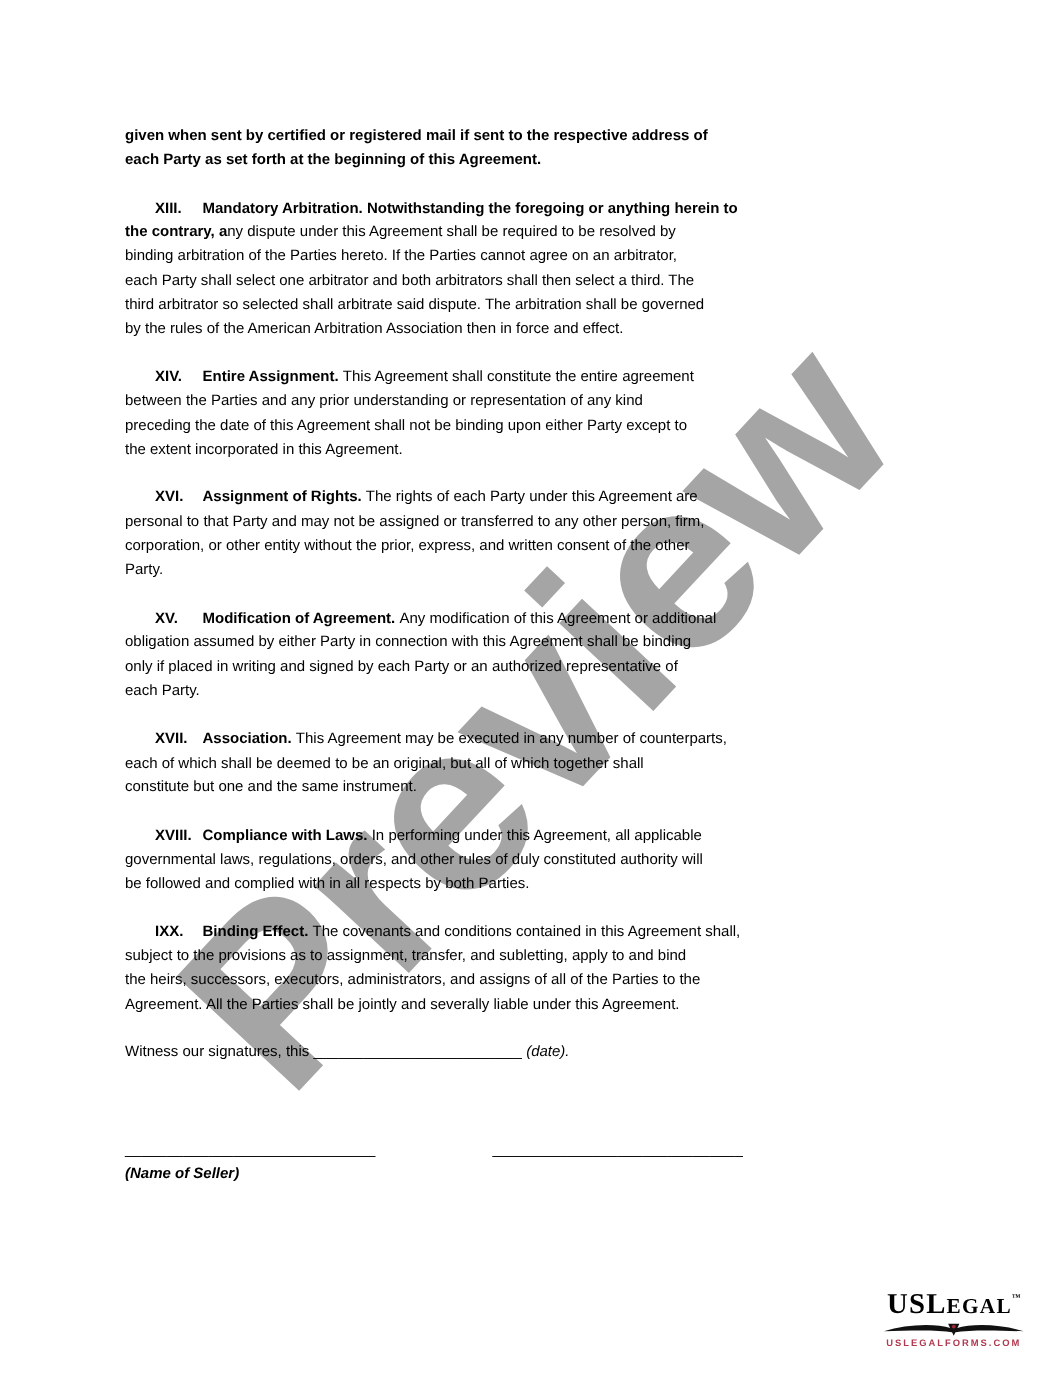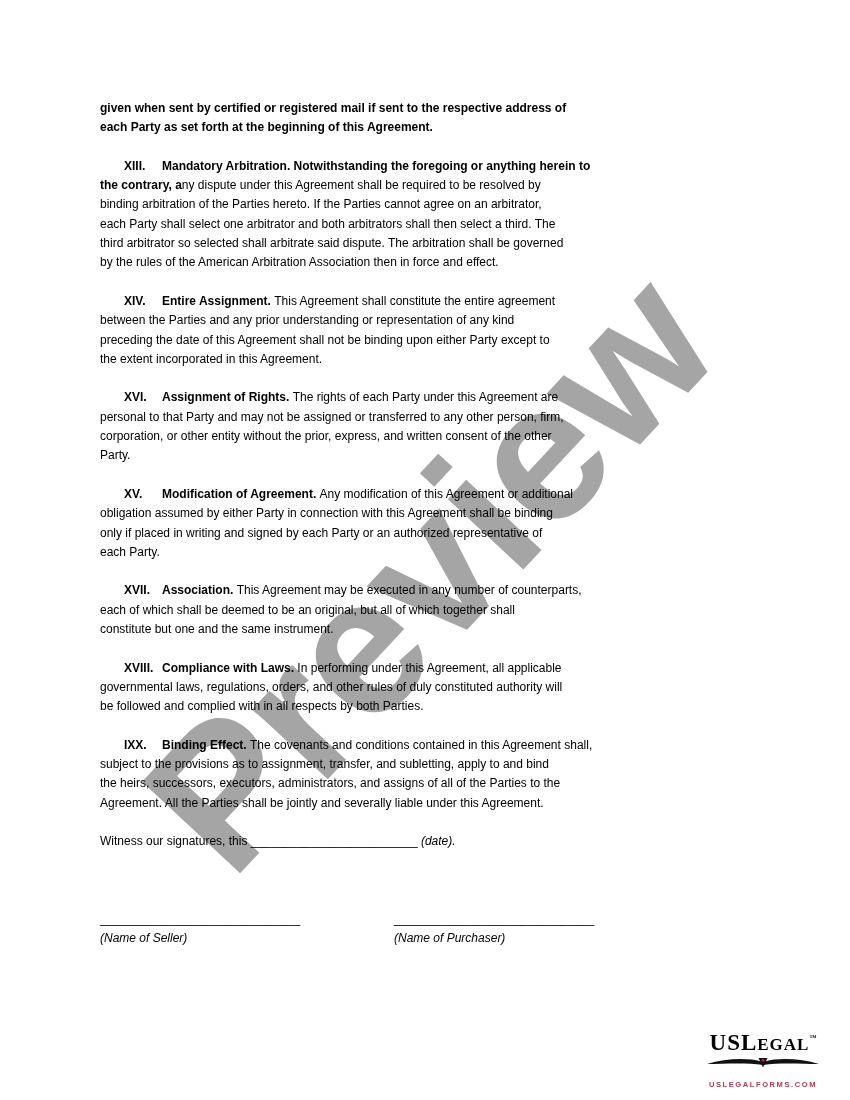--- a/index.html
+++ b/index.html
@@ -35,21 +35,21 @@
     line-height: 19.3px;
   }
   .para { white-space: pre; margin: 0 0 19.3px 0; }
   #paragraphs .para:last-child { margin-bottom: 58px; }
   .b { font-weight: bold; }
   .i { font-style: italic; margin-top: 11px; }
   .num { display: inline-block; min-width: 38px; font-weight: bold; margin-left: 24px; }
   .sig-row { display: flex; gap: 12px; }
   .sig-col:first-child { width: 282px; }
   .sig-line { line-height: 19.3px; }
-  .sig-label { font-weight: normal; font-style: italic; line-height: 19.3px; }
+  .sig-label { font-weight: bold; font-style: italic; line-height: 19.3px; }
   .logo {
     position: absolute;
     left: 702px;
     top: 1026px;
     width: 122px;
     z-index: 1;
     text-align: center;
   }
   .wordmark {
     font-family: "Liberation Serif", "DejaVu Serif", serif;
@@ -61,21 +61,21 @@
   }
   .wm-big { font-size: 23px; }
   .wm-small { font-size: 17px; }
   .tm { font-size: 7px; vertical-align: 10px; letter-spacing: 0; }
   .eagle { display: block; margin: 0 auto; }
   .site {
     font-size: 7.5px;
     font-weight: bold;
     letter-spacing: 1.6px;
     color: #b23a50;
-    margin-top: 12px;
+    margin-top: 1px;
     white-space: nowrap;
   }
 </style>
 </head>
 <body>
 
 <div class="page">
 
   <div class="watermark">Preview</div>
 
@@ -114,21 +114,20 @@
         <div class="para"><span>Witness our signatures, this _________________________ </span><span class="i">(date).</span></div>
       </div>
 
     <div class="sig-row">
       <div class="sig-col">
         <div class="sig-line">______________________________</div>
         <div class="sig-label">(Name of Seller)</div>
       </div>
       <div class="sig-col">
         <div class="sig-line">______________________________</div>
-        <div class="sig-label">(Name of Purchaser)</div>
       </div>
     </div>
   </div>
 
   <div class="logo">
     <div class="wordmark">
       <span class="wm-big">USL</span><span class="wm-small">EGAL</span><span class="tm">™</span>
     </div>
     <svg class="eagle" width="112" height="11" viewBox="0 0 112 11">
       <path d="M0,7 C18,1.5 40,0.5 54,4.5 L56,8 C40,5.5 18,6.8 0,7 Z" fill="#111111"></path>

